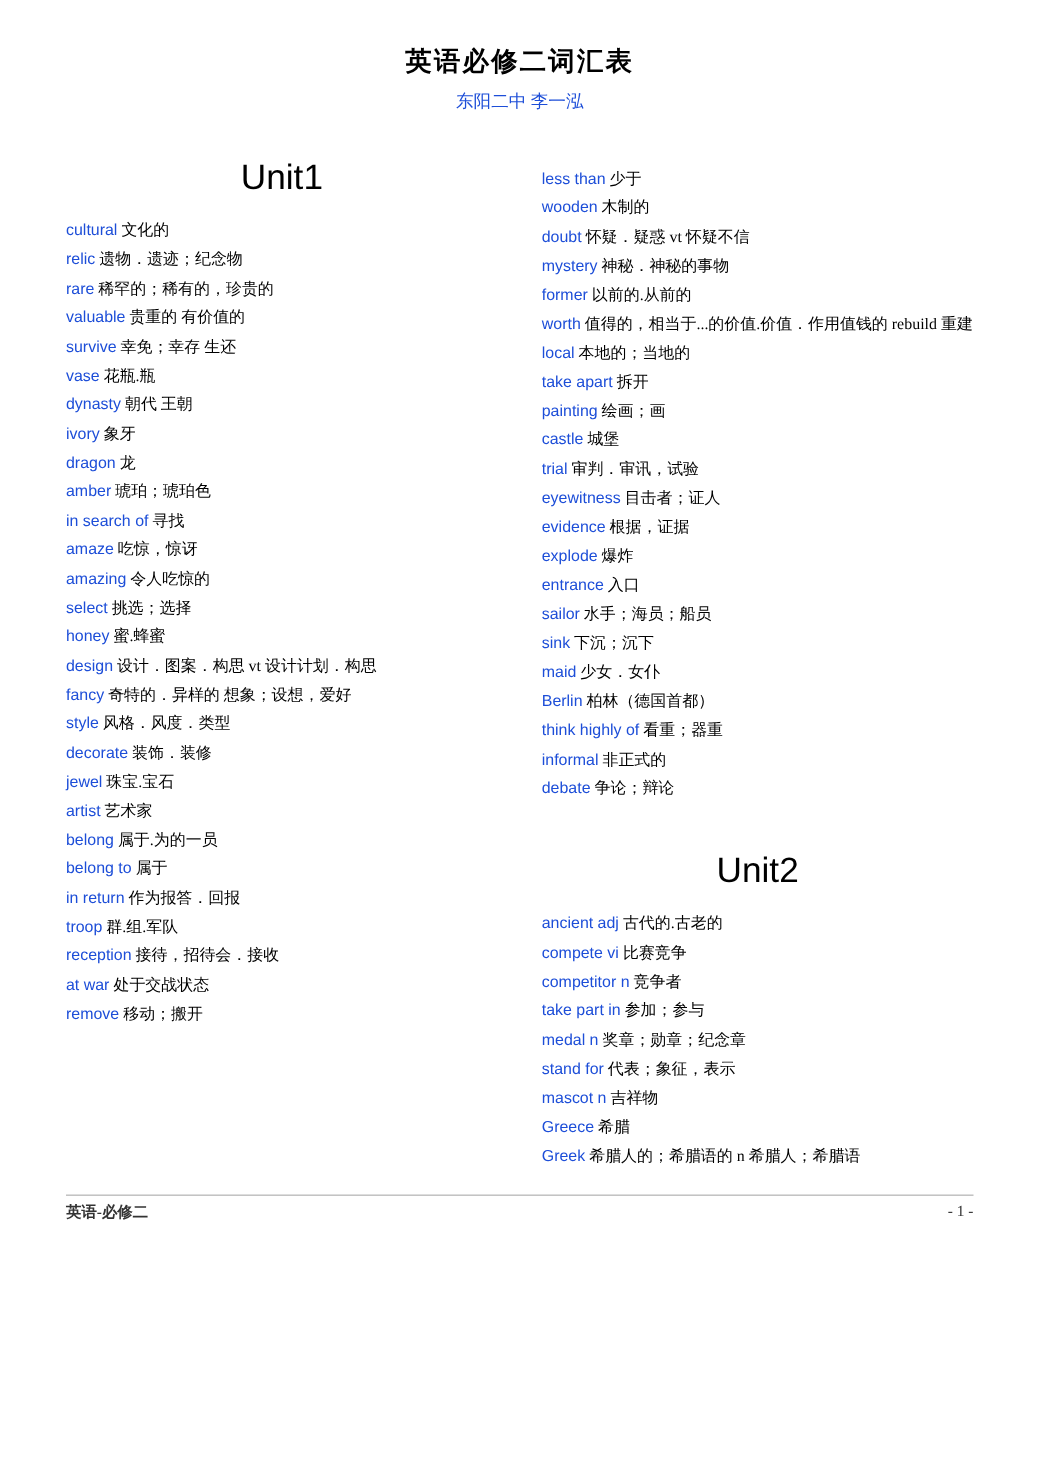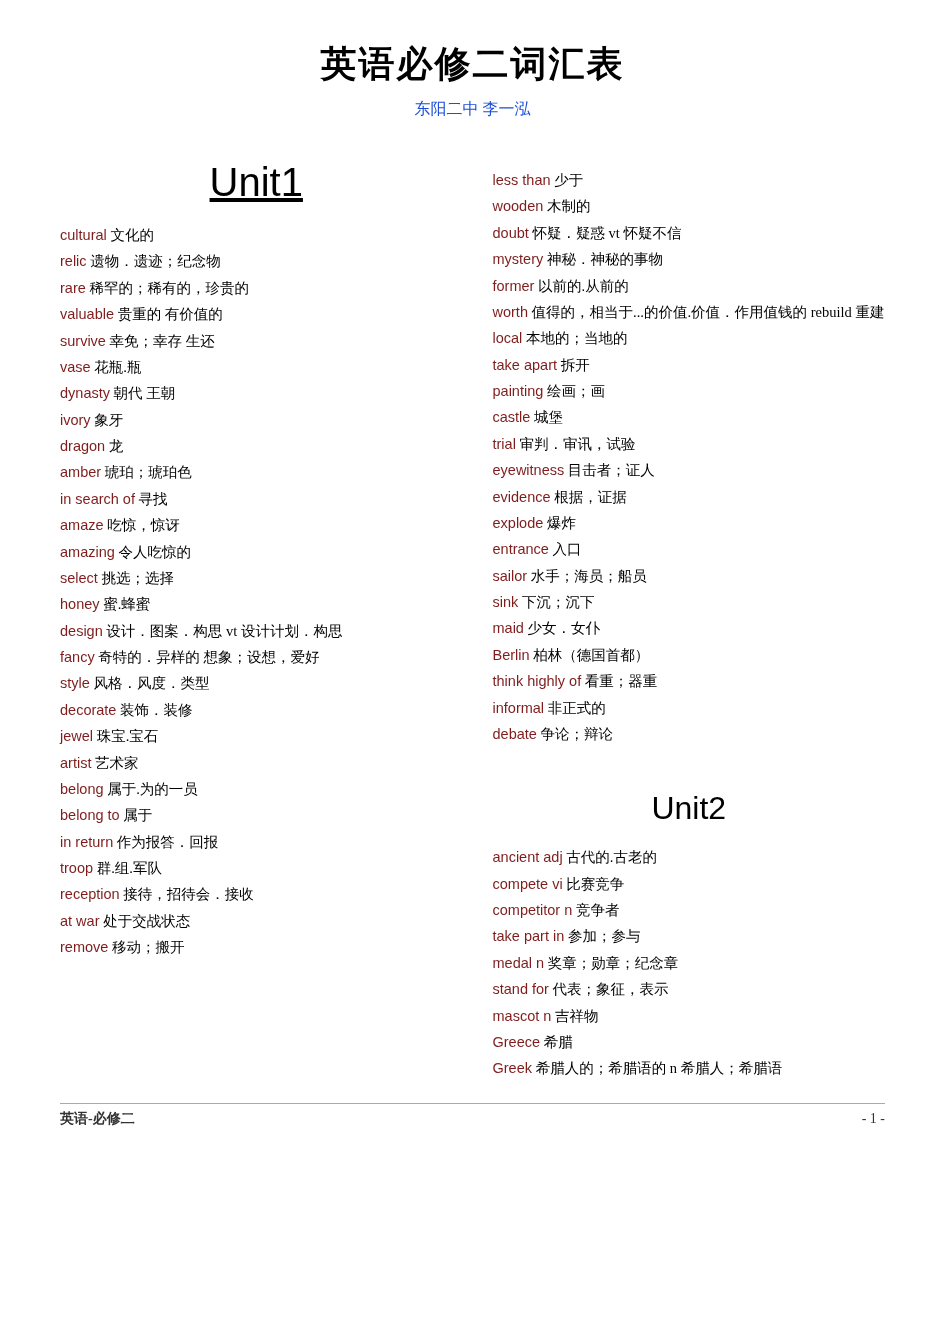--- a/index.html
+++ b/index.html
@@ -10,60 +10,59 @@
     body {
       background: #fff;
       font-family: "SimSun", "宋体", serif;
       color: #000;
       width: 945px;
       min-height: 1336px;
       padding: 40px 60px 40px 60px;
     }
     .page-title {
       font-family: "SimHei", "黑体", sans-serif;
-      font-size: 36px;
+      font-size: 24px;
       font-weight: bold;
       text-align: center;
       margin-bottom: 10px;
       letter-spacing: 2px;
     }
     .subtitle {
       text-align: center;
       font-size: 16px;
       color: #1d4ed8;
       margin-bottom: 30px;
     }
     .unit-title {
       text-align: center;
-      font-size: 40px;
+      font-size: 32px;
       font-weight: normal;
       margin-bottom: 18px;
       margin-top: 10px;
       font-family: Arial, sans-serif;
-      text-decoration: underline;
     }
     .content-area {
       display: flex;
       gap: 40px;
     }
     .left-col {
       flex: 1;
       min-width: 0;
     }
     .right-col {
       flex: 1;
       min-width: 0;
     }
     .word-entry {
       font-size: 14.5px;
       line-height: 1.75;
       margin-bottom: 1px;
     }
     .word-en {
-      color: #7f1d1d;
+      color: #1d4ed8;
       font-family: Arial, "Times New Roman", sans-serif;
       font-weight: normal;
     }
     .word-zh {
       color: #000000;
       font-family: "SimSun", "宋体", serif;
     }
     .footer {
       display: flex;
       justify-content: space-between;

